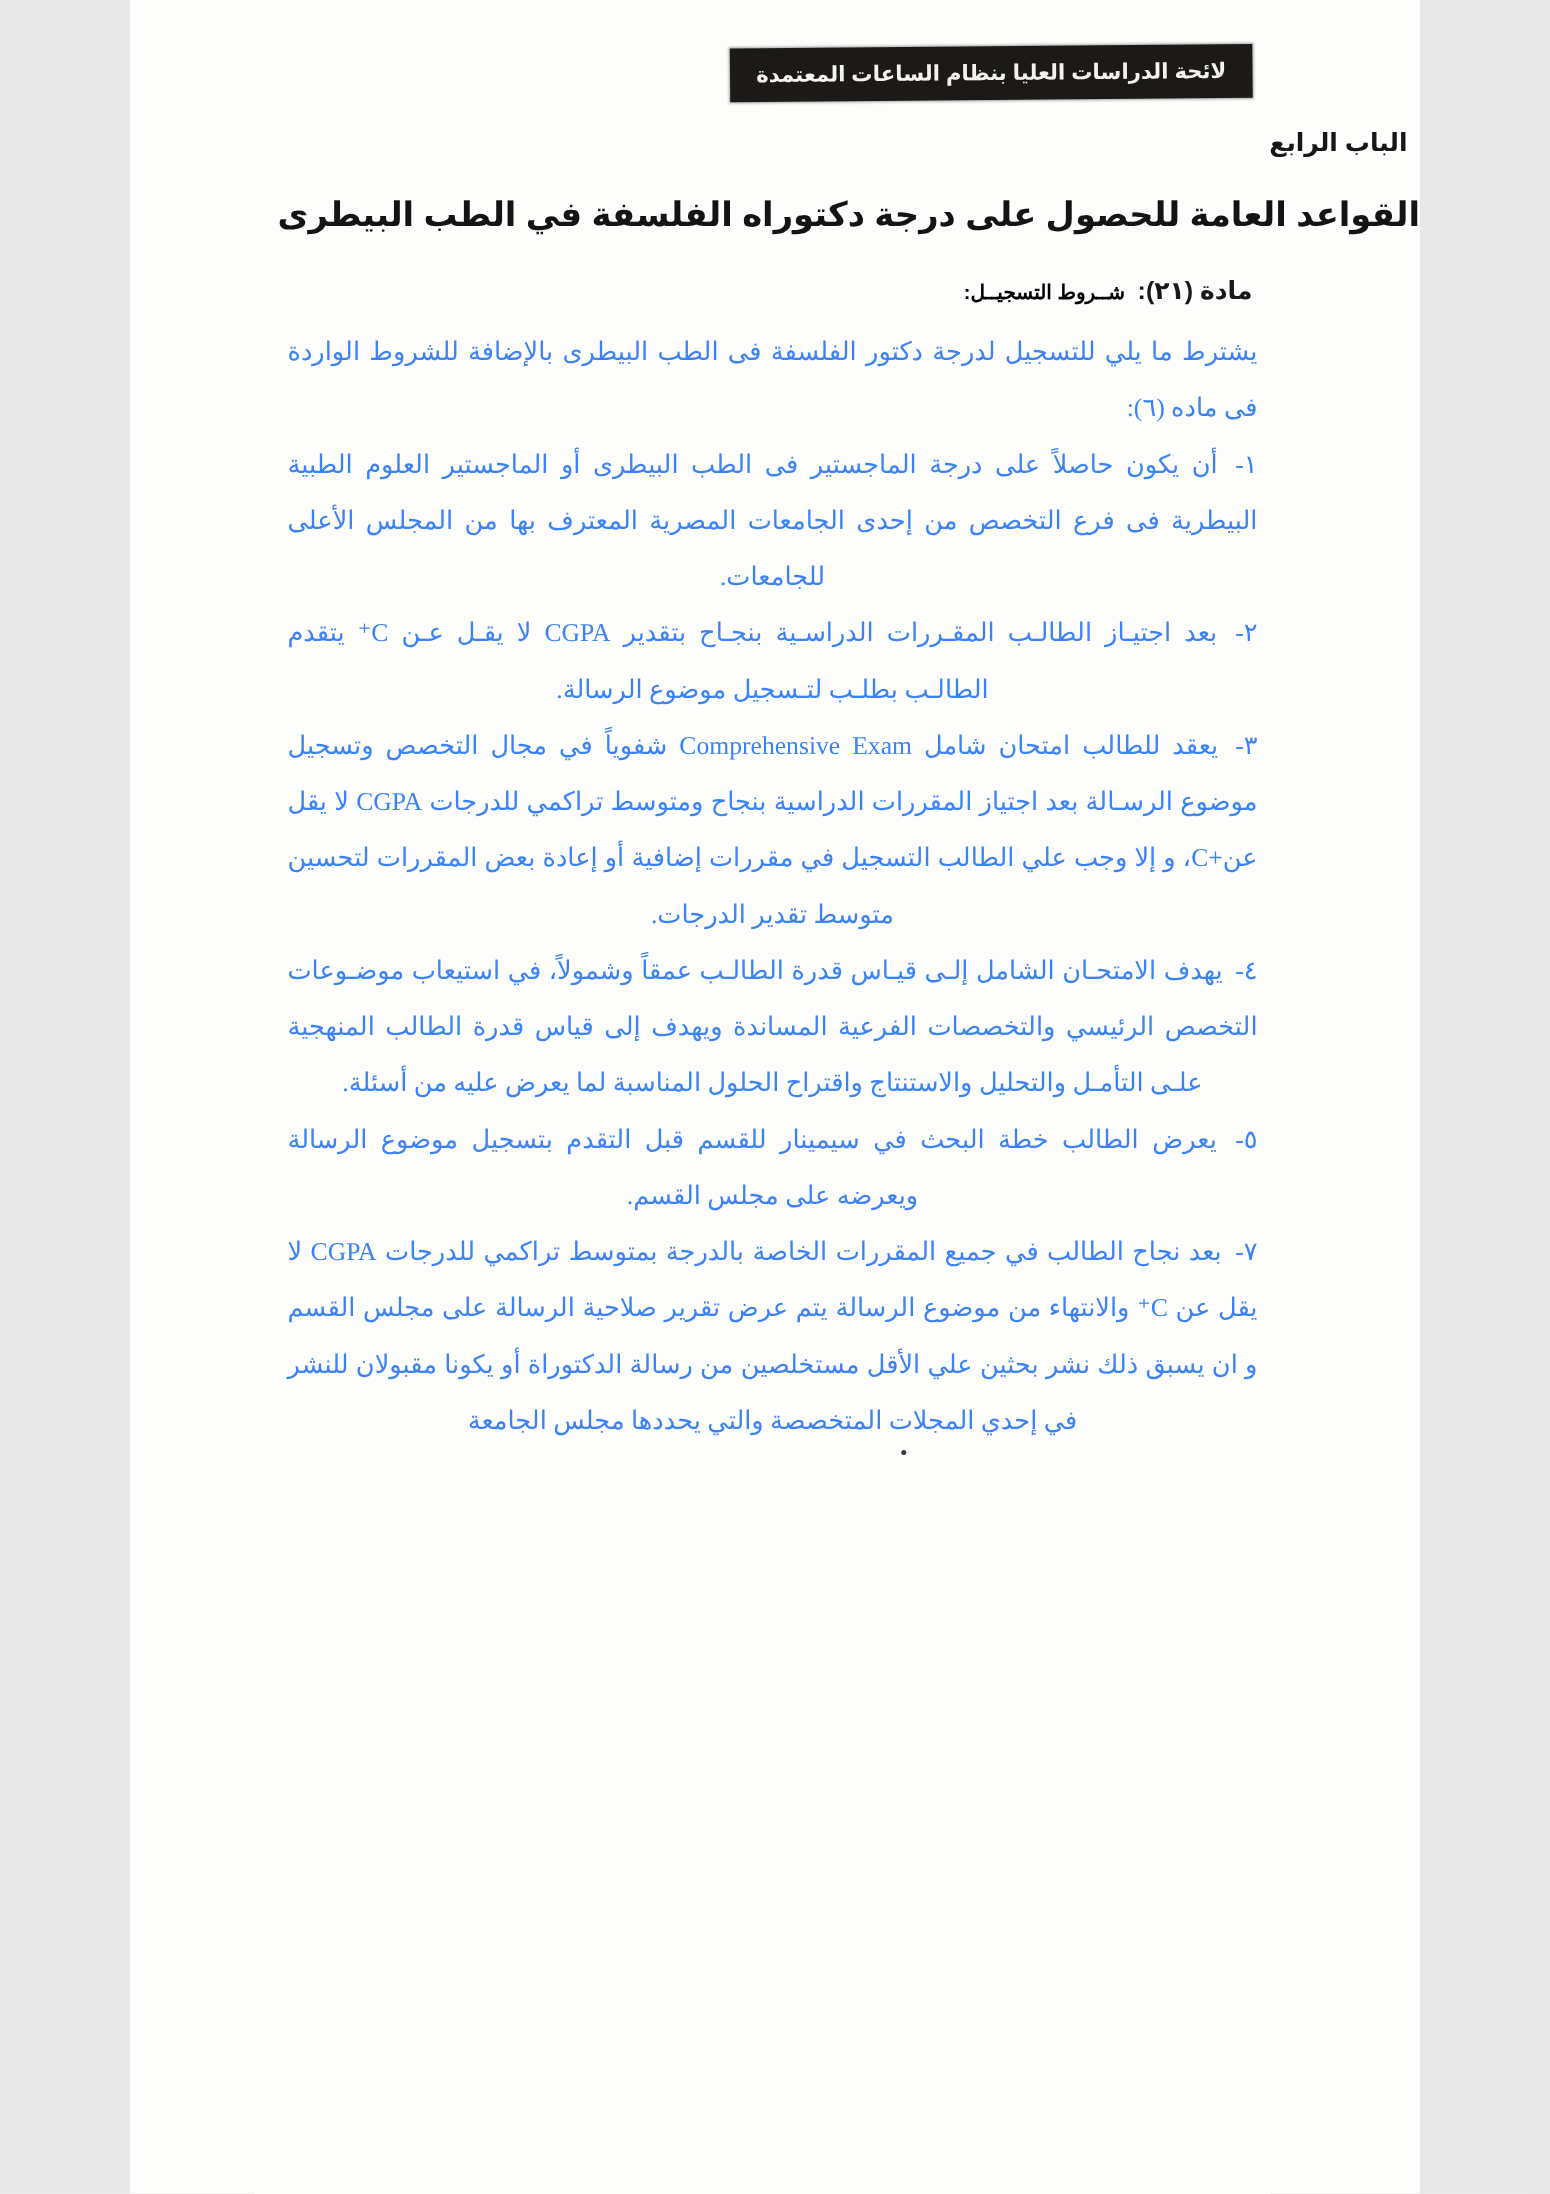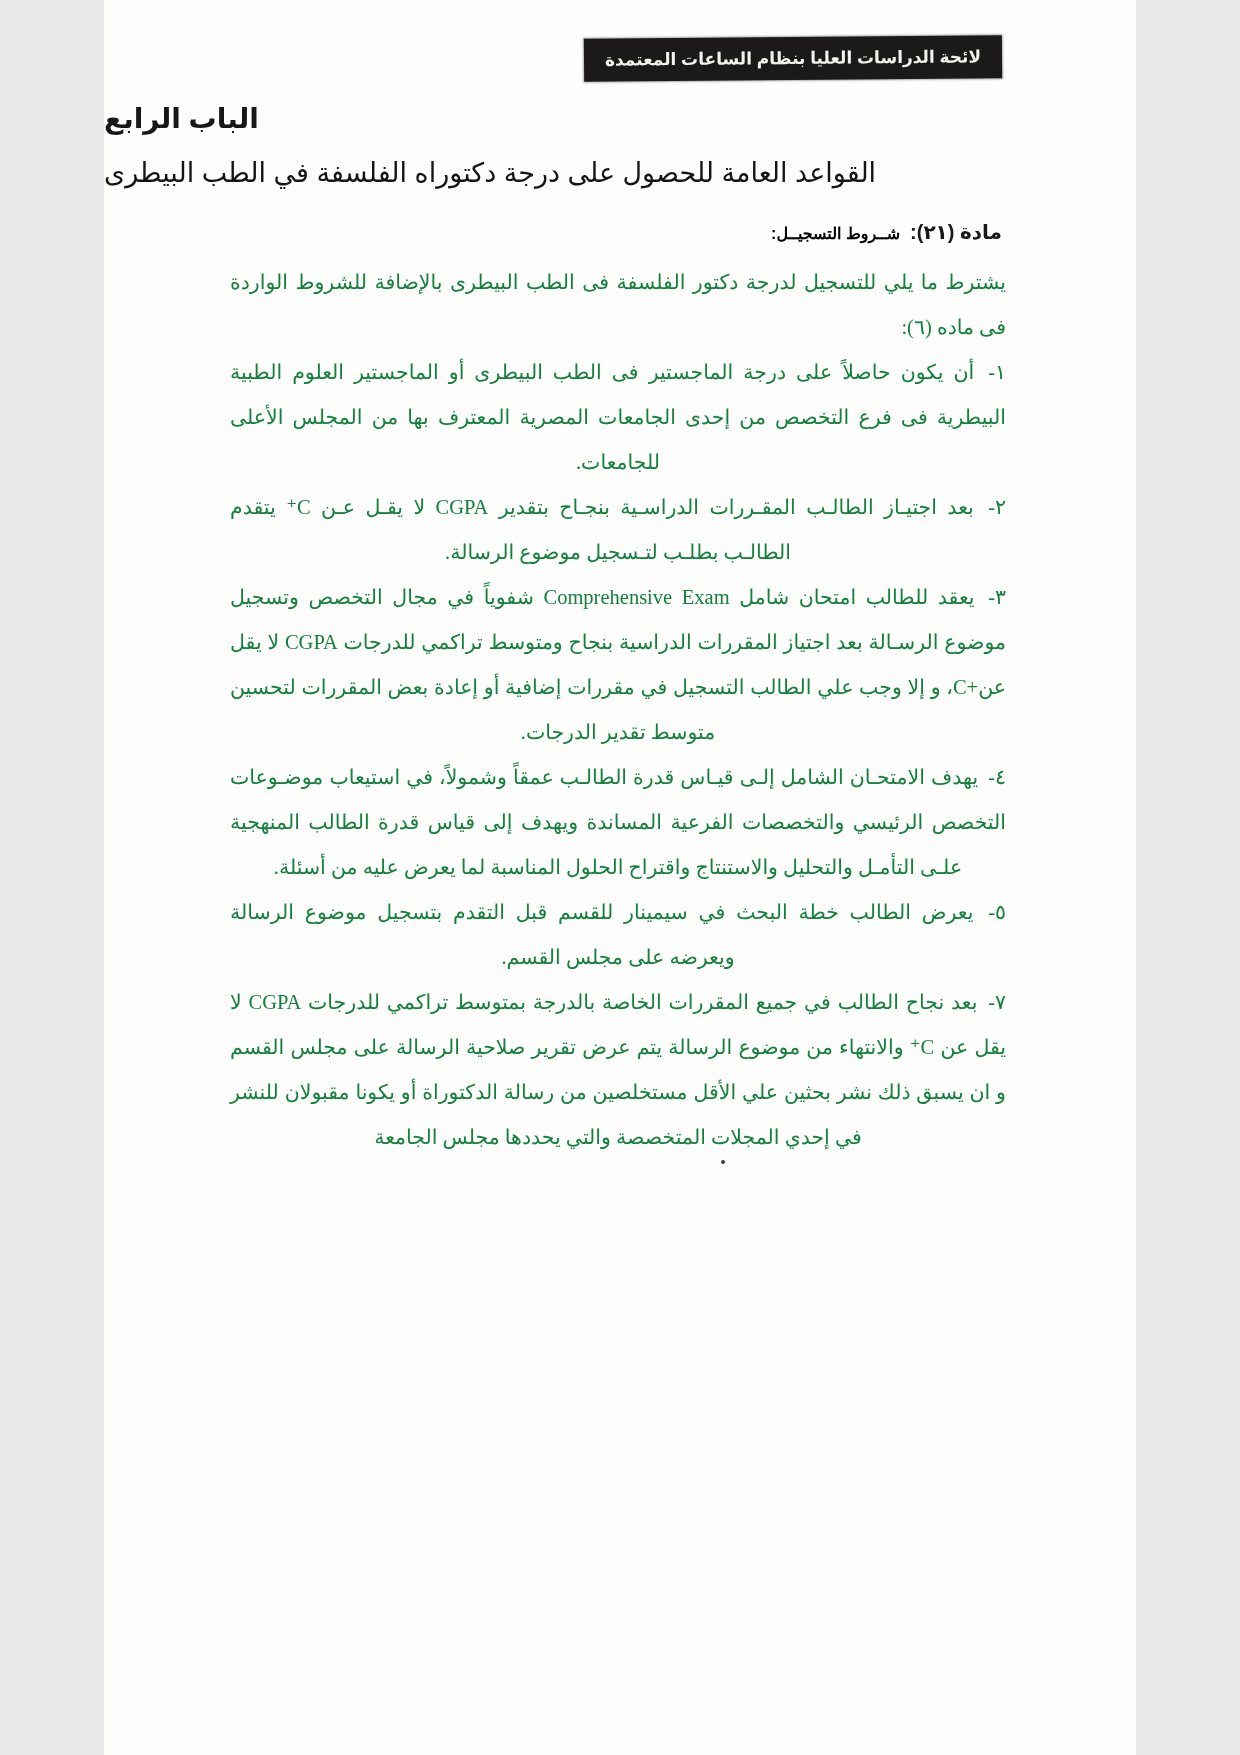--- a/index.html
+++ b/index.html
@@ -38,36 +38,36 @@
     font-size: 17px;
     letter-spacing: 0.3px;
     direction: rtl;
     white-space: nowrap;
   }
   .chapter-heading {
     position: absolute;
     top: 102px;
     left: 0;
     right: 10px;
-    text-align: left;
+    text-align: right;
     direction: rtl;
     font-family: "Liberation Sans", "DejaVu Sans", sans-serif;
     font-weight: bold;
-    font-size: 28px;
+    font-size: 20px;
     color: #171717;
   }
   .main-title {
     position: absolute;
     top: 157px;
     left: 0;
     right: 0;
-    text-align: left;
+    text-align: right;
     direction: rtl;
     font-family: "Liberation Sans", "DejaVu Sans", sans-serif;
-    font-weight: normal;
+    font-weight: bold;
     font-size: 27px;
     color: #141414;
     letter-spacing: 0.2px;
   }
   .article-line {
     position: absolute;
     top: 220px;
     right: 134px;
     direction: rtl;
     white-space: nowrap;
@@ -91,21 +91,21 @@
     right: 130px;
     left: 126px;
     direction: rtl;
   }
   .body-text p {
     margin: 0;
     font-size: 20.5px;
     line-height: 45px;
     text-align: justify;
     text-align-last: center;
-    color: #15803d;
+    color: #3b82f6;
   }
   .body-text p.intro {
     text-align-last: right;
   }
   .item .num {
     padding-left: 4px;
   }
   
   .scan-dot {
     position: absolute;

